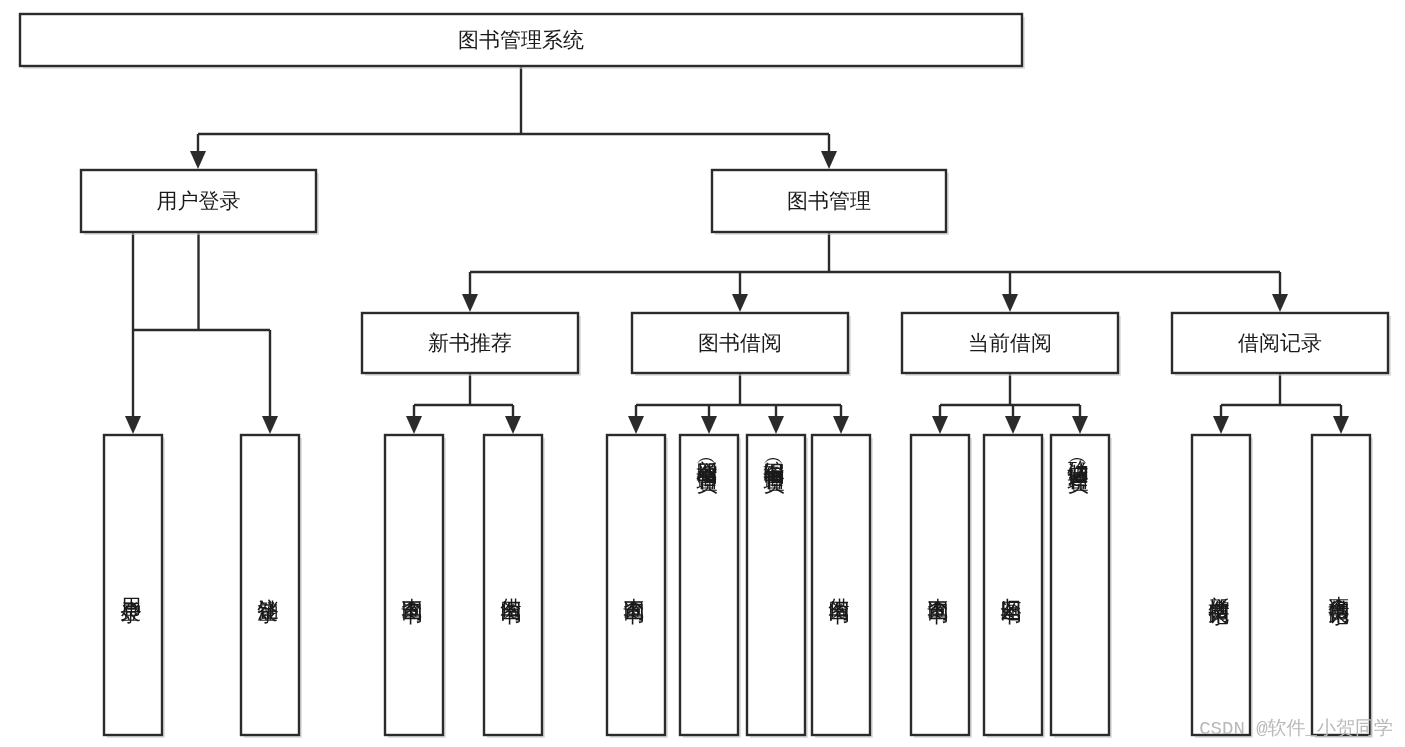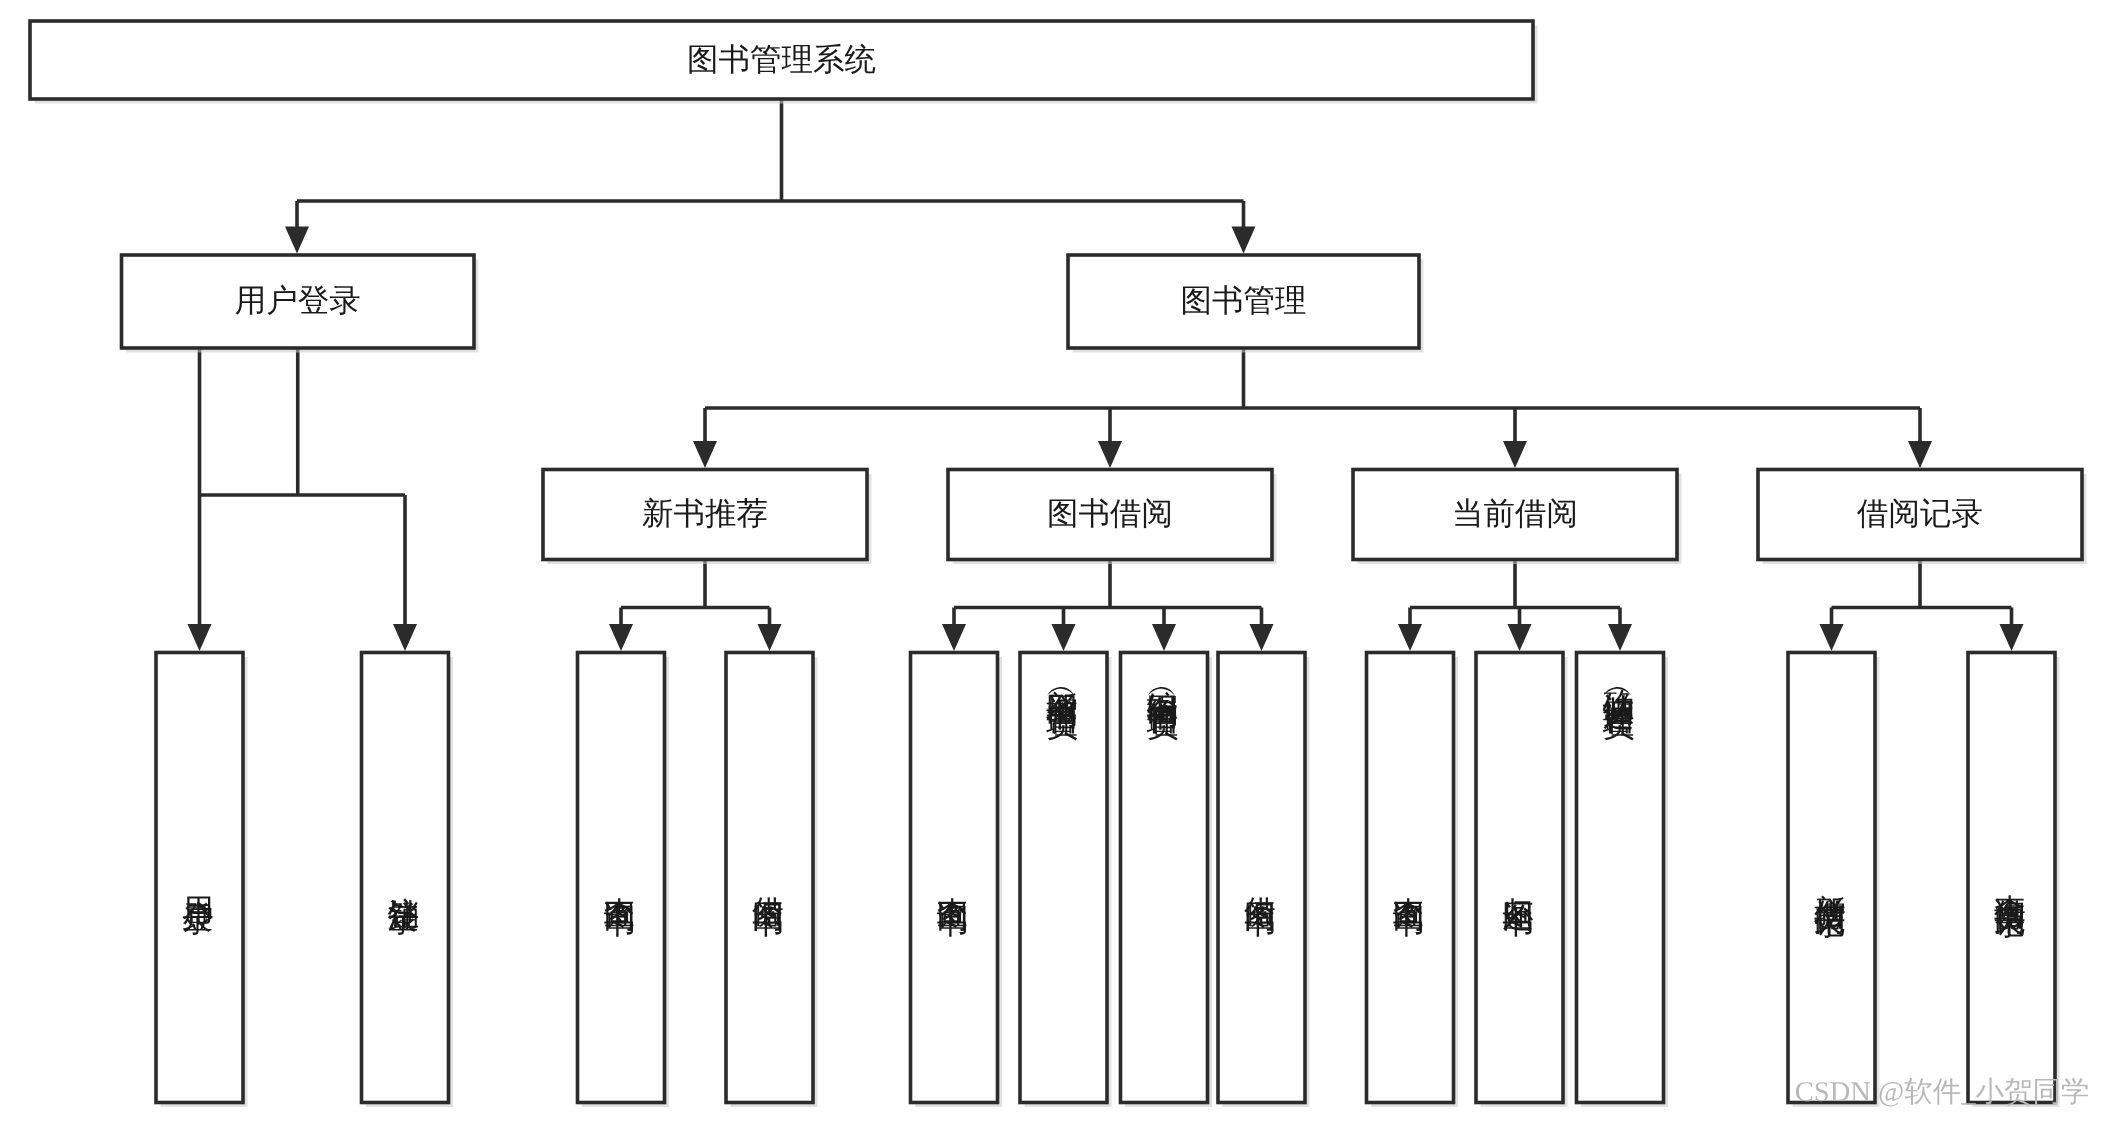--- a/index.html
+++ b/index.html
@@ -58,21 +58,21 @@
     line-height: 1.05;
     color: #1a1a1a;
     letter-spacing: 2px;
     white-space: nowrap;
     pointer-events: none;
   }
   .watermark {
     position: absolute;
     right: 12px;
     bottom: 6px;
-    font-family: Liberation Serif, serif;
+    font-family: Liberation Mono, monospace;
     font-size: 19px;
     color: #b9b9b9;
     white-space: nowrap;
     pointer-events: none;
   }
 </style>
 </head>
 <body>
 
 <div id="diagram-root">

